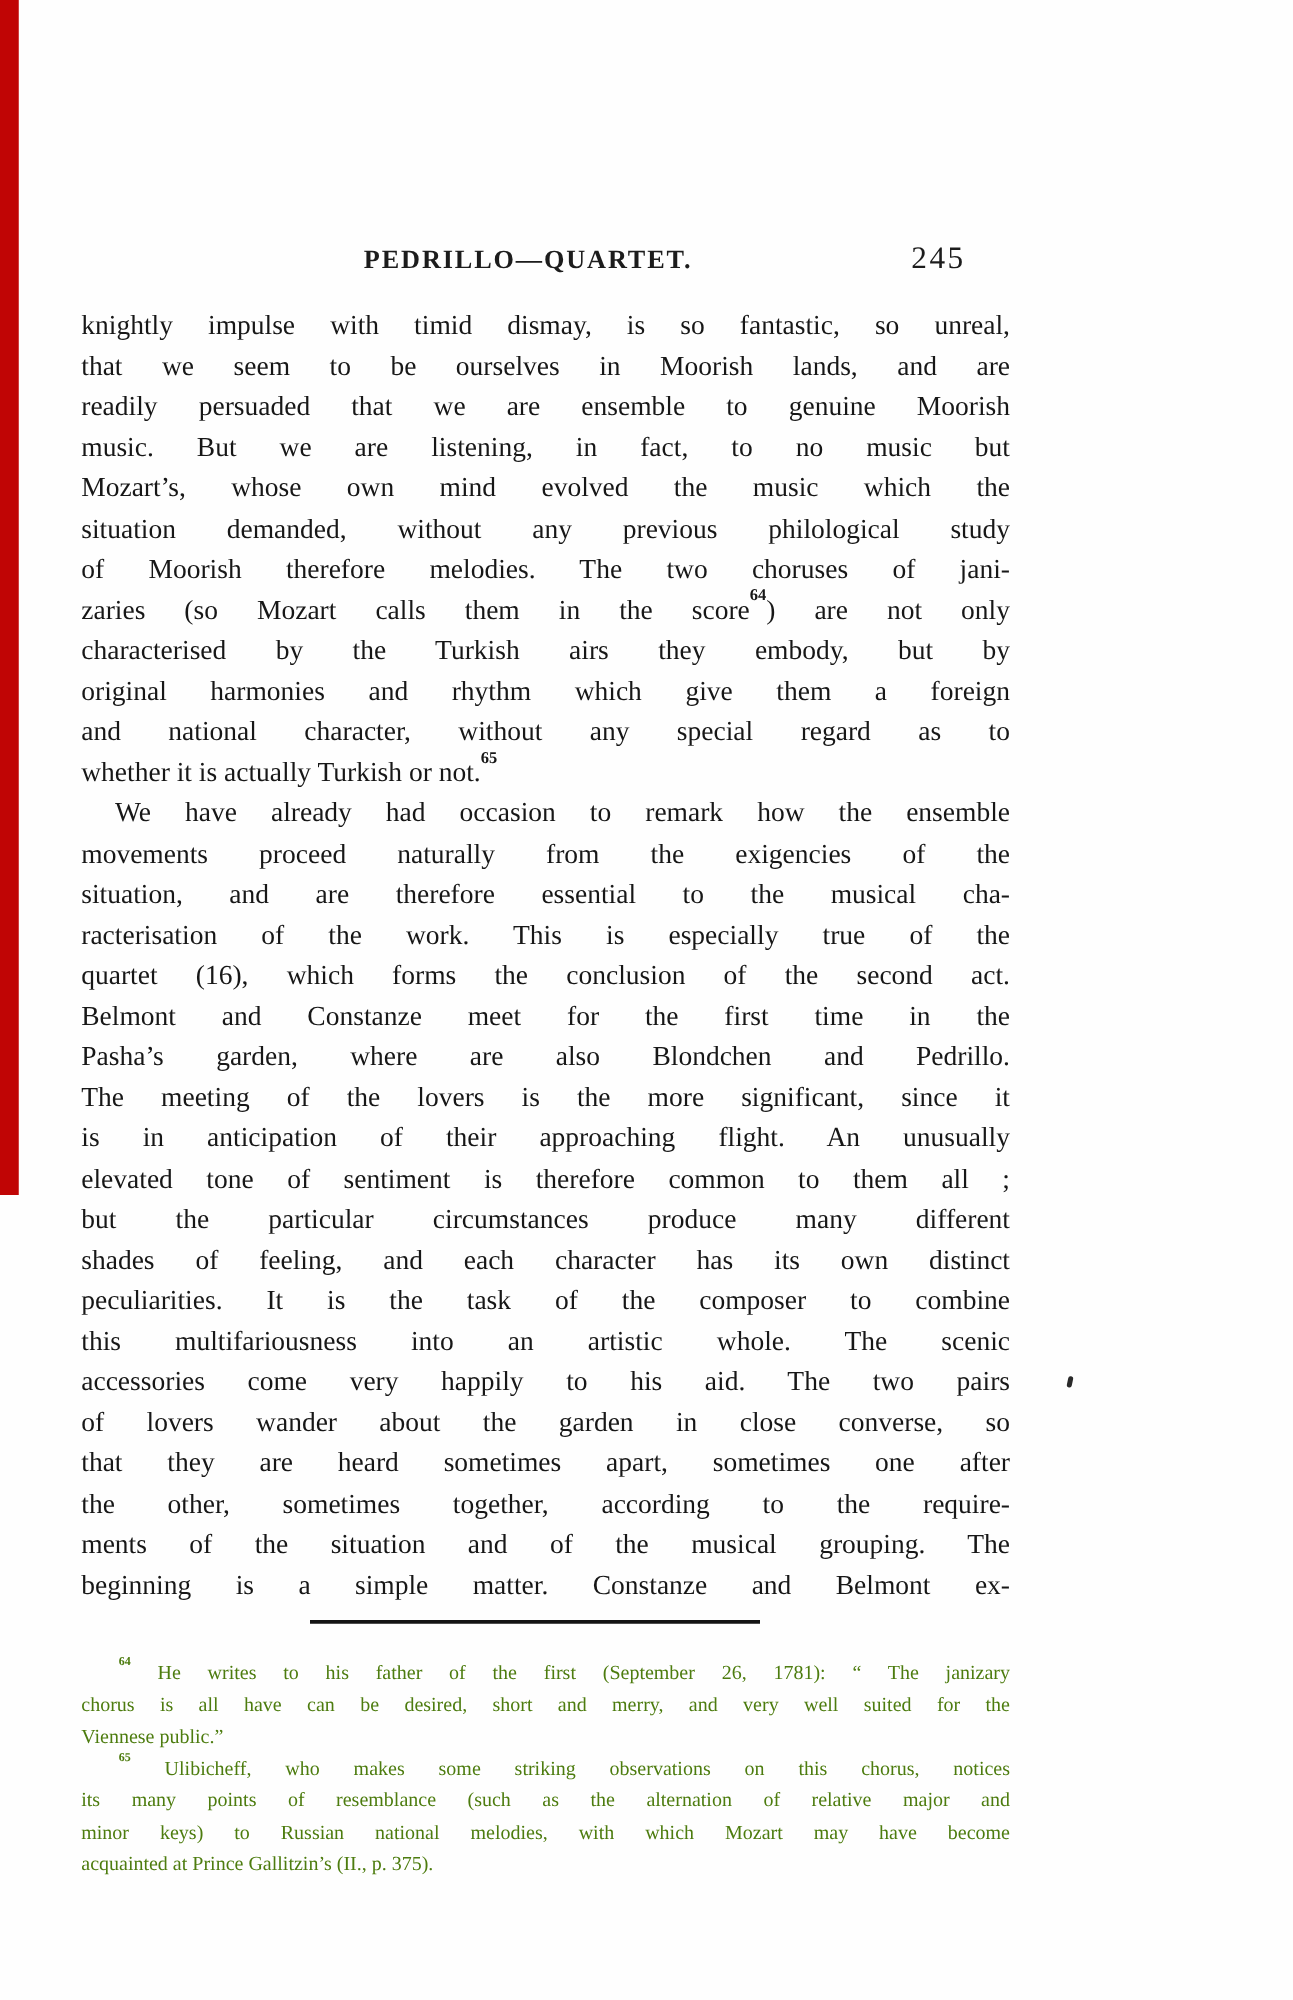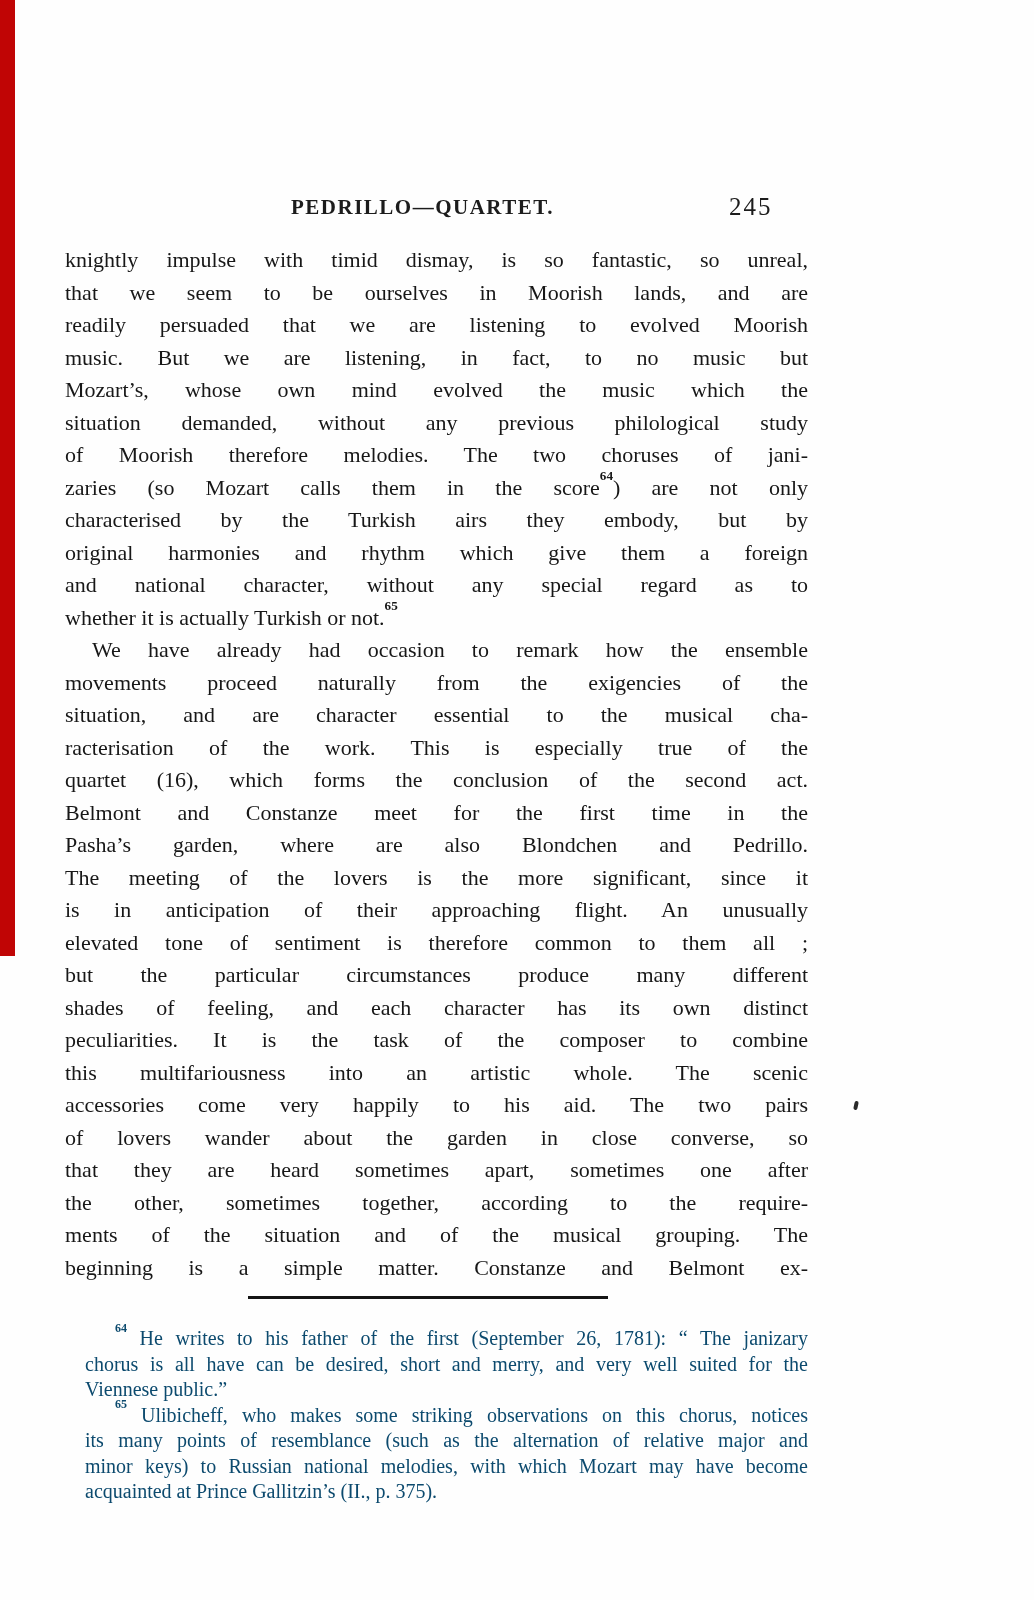--- a/index.html
+++ b/index.html
@@ -71,26 +71,25 @@
     height: 3px;
     background: #141414;
   }
   .footnotes {
     position: absolute;
     left: 65px;
     top: 1326px;
     width: 743px;
   }
   .fline {
-    font-size: 20px;
+    font-size: 16px;
     line-height: 25.5px;
     text-align: justify;
     text-align-last: justify;
-    color: #0c4a6e;
-    margin-left: 20px;
+    color: #4d7c0f;
   }
   .fline.indent { text-indent: 30px; }
   .fline.end { text-align-last: left; }
   sup {
     font-size: 60%;
     line-height: 0;
     position: relative;
     top: -0.45em;
     font-weight: bold;
   }
@@ -113,33 +112,33 @@
   <div class="red-bar" style="background: rgb(192, 5, 5);"></div>
 
   <header class="running-head">
     <span class="head-title">PEDRILLO—QUARTET.</span>
     <span class="page-num">245</span>
   </header>
 
   <main class="body-text" id="body-block">
       <div class="bline">knightly impulse with timid dismay, is so fantastic, so unreal,</div>
       <div class="bline">that we seem to be ourselves in Moorish lands, and are</div>
-      <div class="bline">readily persuaded that we are listening to evolved Moorish</div>
+      <div class="bline">readily persuaded that we are ensemble to genuine Moorish</div>
       <div class="bline">music.  But we are listening, in fact, to no music but</div>
       <div class="bline">Mozart’s, whose own mind evolved the music which the</div>
       <div class="bline">situation demanded, without any previous philological study</div>
       <div class="bline">of Moorish therefore melodies.  The two choruses of jani-</div>
       <div class="bline">zaries (so Mozart calls them in the score<sup>64</sup>) are not only</div>
       <div class="bline">characterised by the Turkish airs they embody, but by</div>
       <div class="bline">original harmonies and rhythm which give them a foreign</div>
       <div class="bline">and national character, without any special regard as to</div>
       <div class="bline end">whether it is actually Turkish or not.<sup>65</sup></div>
       <div class="bline indent">We have already had occasion to remark how the ensemble</div>
       <div class="bline">movements proceed naturally from the exigencies of the</div>
-      <div class="bline">situation, and are character essential to the musical cha-</div>
+      <div class="bline">situation, and are therefore essential to the musical cha-</div>
       <div class="bline">racterisation of the work.  This is especially true of the</div>
       <div class="bline">quartet (16), which forms the conclusion of the second act.</div>
       <div class="bline">Belmont and Constanze meet for the first time in the</div>
       <div class="bline">Pasha’s garden, where are also Blondchen and Pedrillo.</div>
       <div class="bline">The meeting of the lovers is the more significant, since it</div>
       <div class="bline">is in anticipation of their approaching flight.  An unusually</div>
       <div class="bline">elevated tone of sentiment is therefore common to them all ;</div>
       <div class="bline">but the particular circumstances produce many different</div>
       <div class="bline">shades of feeling, and each character has its own distinct</div>
       <div class="bline">peculiarities.  It is the task of the composer to combine</div>

